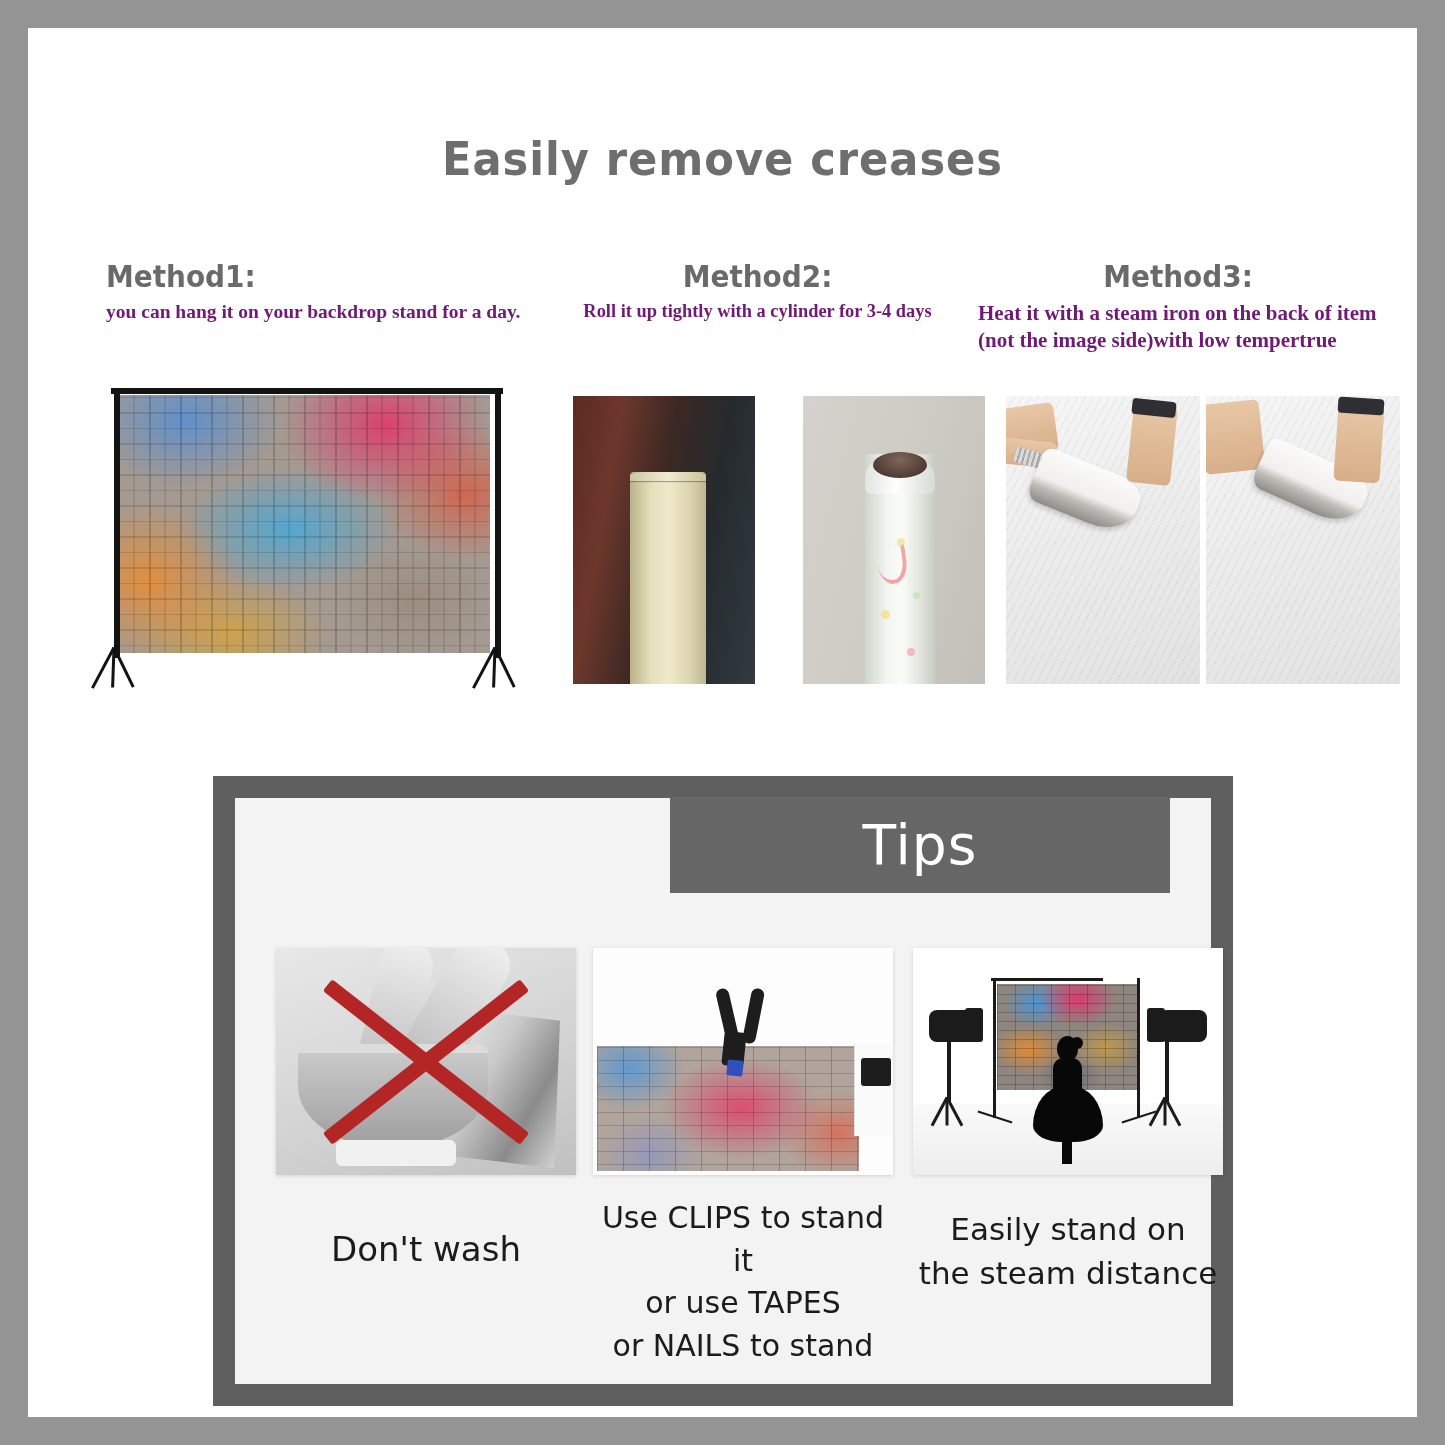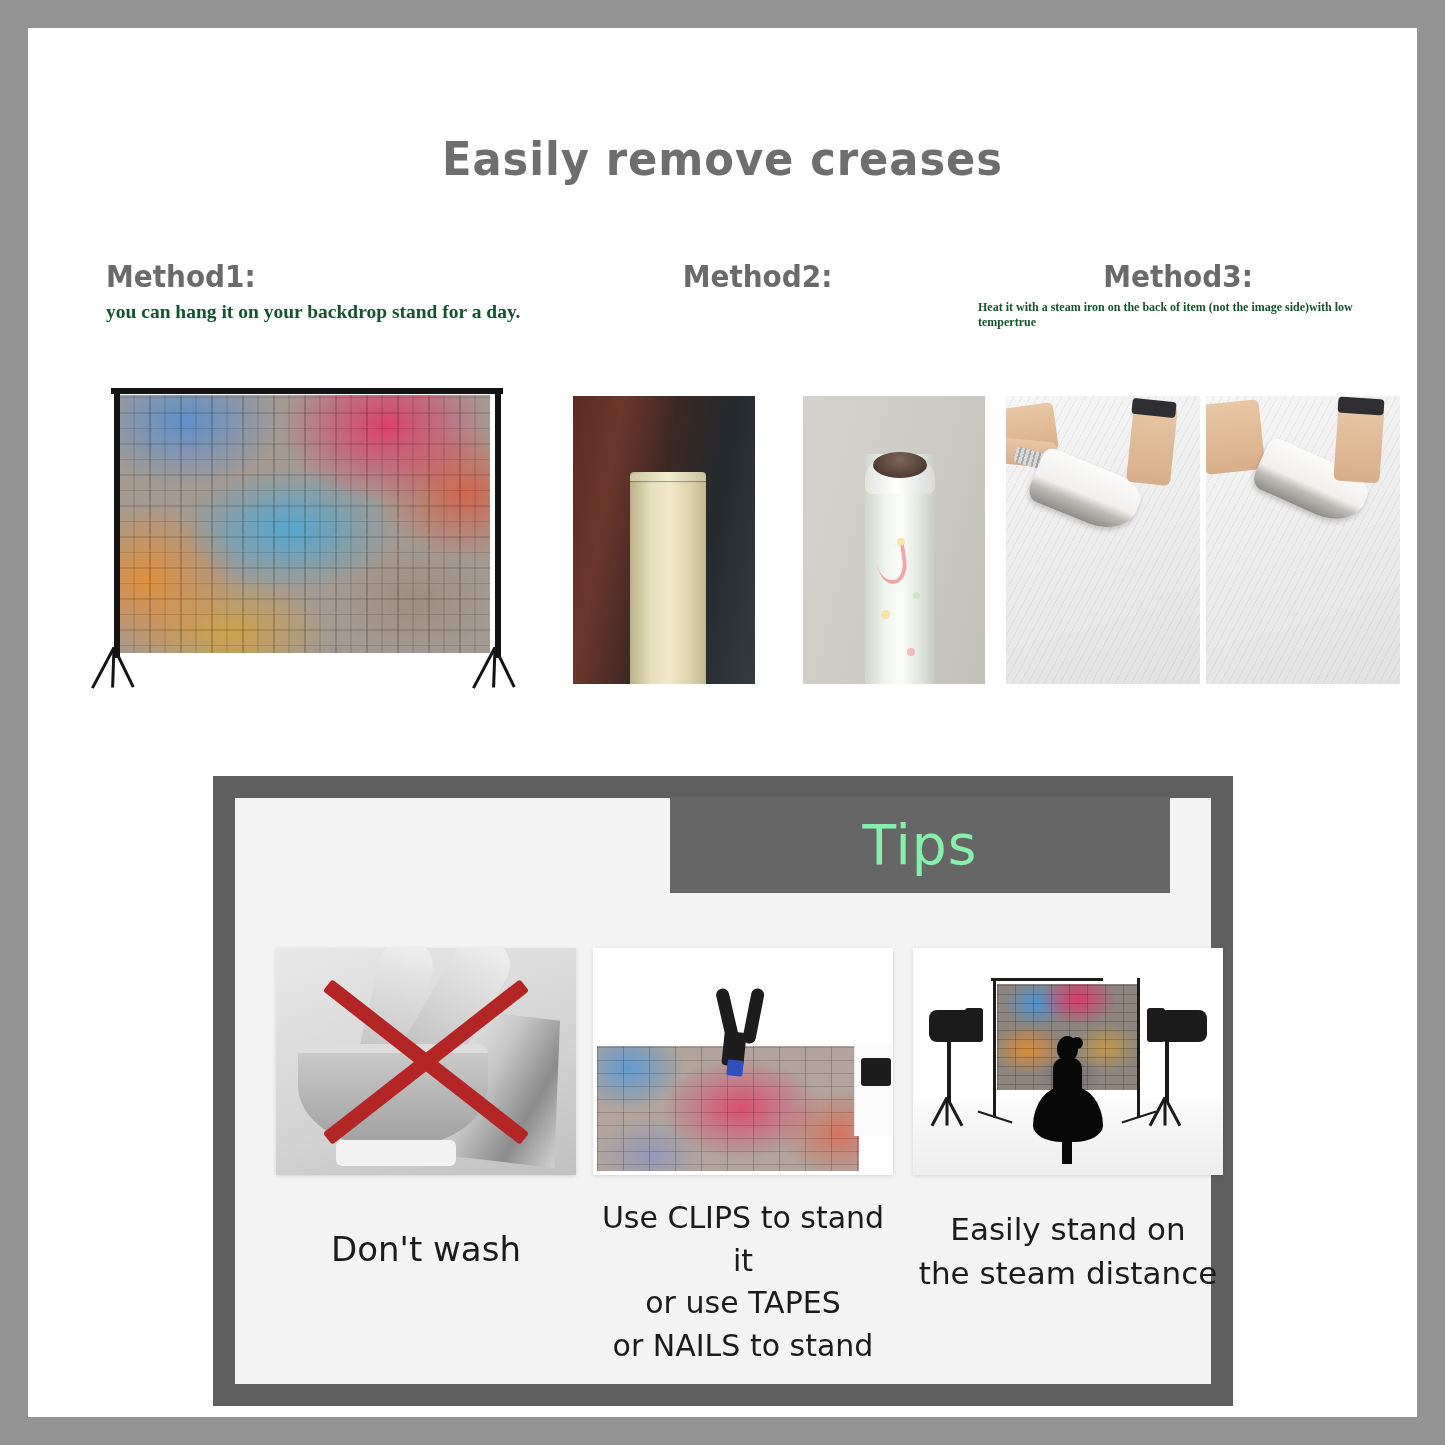--- a/index.html
+++ b/index.html
@@ -41,24 +41,24 @@
     transform:scaleX(0.9);
     transform-origin:left center;
     margin-bottom:6px;
   }
   .m2 .m-head,.m3 .m-head{transform-origin:center center;text-align:center;}
   .m-desc{
     font-family:"Liberation Serif", serif;
     font-weight:bold;
     font-size:19.5px;
     line-height:1.28;
-    color:#14532d;
+    color:#701a75;
   }
   .m2 .m-desc{text-align:center;font-size:18.4px;}
-  .m3 .m-desc{font-size:12px;}
+  .m3 .m-desc{font-size:21px;}
 
   
   .shot{position:absolute;overflow:hidden;}
 
   
   .stand-wrap{left:50px;top:350px;width:470px;height:330px;background:#fff;}
   .brickwall{
     position:absolute;left:40px;top:17px;width:372px;height:258px;
     background:
       radial-gradient(ellipse 150px 110px at 72% 12%, rgba(235,40,95,.78), rgba(235,40,95,0) 70%),
@@ -149,21 +149,21 @@
   .st-cord{position:absolute;background:repeating-linear-gradient(90deg,#d9d9d9 0 3px,#a9a9a9 3px 5px);border-radius:4px;}
   .st-watch{position:absolute;background:#2f2f33;border-radius:4px;}
 
   
   .tips-panel{
     position:absolute;left:185px;top:748px;width:1020px;height:630px;
     background:#f3f3f3;border:22px solid #5f5f5f;box-sizing:border-box;
   }
   .tips-banner{
     position:absolute;left:435px;top:-1px;width:500px;height:96px;
-    background:#666666;color:#86efac;
+    background:#666666;color:#ffffff;
     display:flex;align-items:center;justify-content:center;
     font-size:55px;font-weight:normal;letter-spacing:1px;
     font-family:"DejaVu Sans", sans-serif;
   }
   .tip{position:absolute;top:150px;}
   .t1{left:41px;width:300px;}
   .t2{left:358px;width:300px;}
   .t3{left:678px;width:310px;}
   .tip-img{
     width:100%;height:227px;background:#ffffff;
@@ -280,20 +280,21 @@
     </div>
     <div class="tripodR">
       <i style="left:36px;top:0;width:46px;transform:rotate(118deg);"></i>
       <i style="left:36px;top:0;width:44px;transform:rotate(64deg);"></i>
       <i style="left:36px;top:0;width:40px;transform:rotate(92deg);"></i>
     </div>
   </div>
 
   <div class="method m2">
     <div class="m-head">Method2:</div>
+    <div class="m-desc">Roll it up tightly with a cylinder for 3-4 days</div>
   </div>
 
   <div class="shot cyl1">
     <div class="tube"></div>
   </div>
   <div class="shot cyl2">
     <div class="tube"></div>
     <div class="rim"></div>
     <div class="hole"></div>
     <div class="squig"></div>

